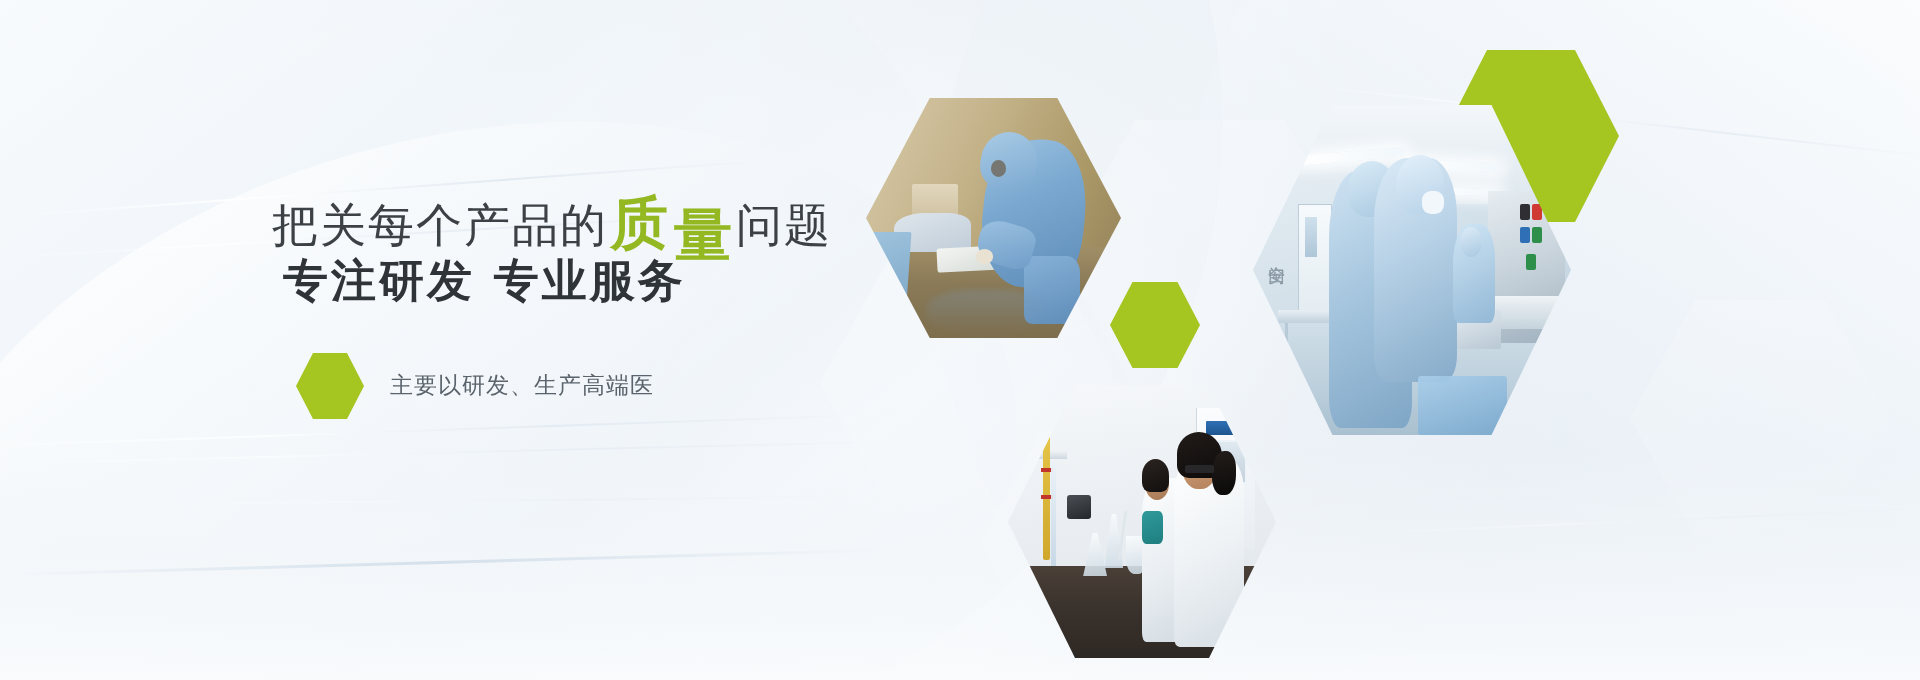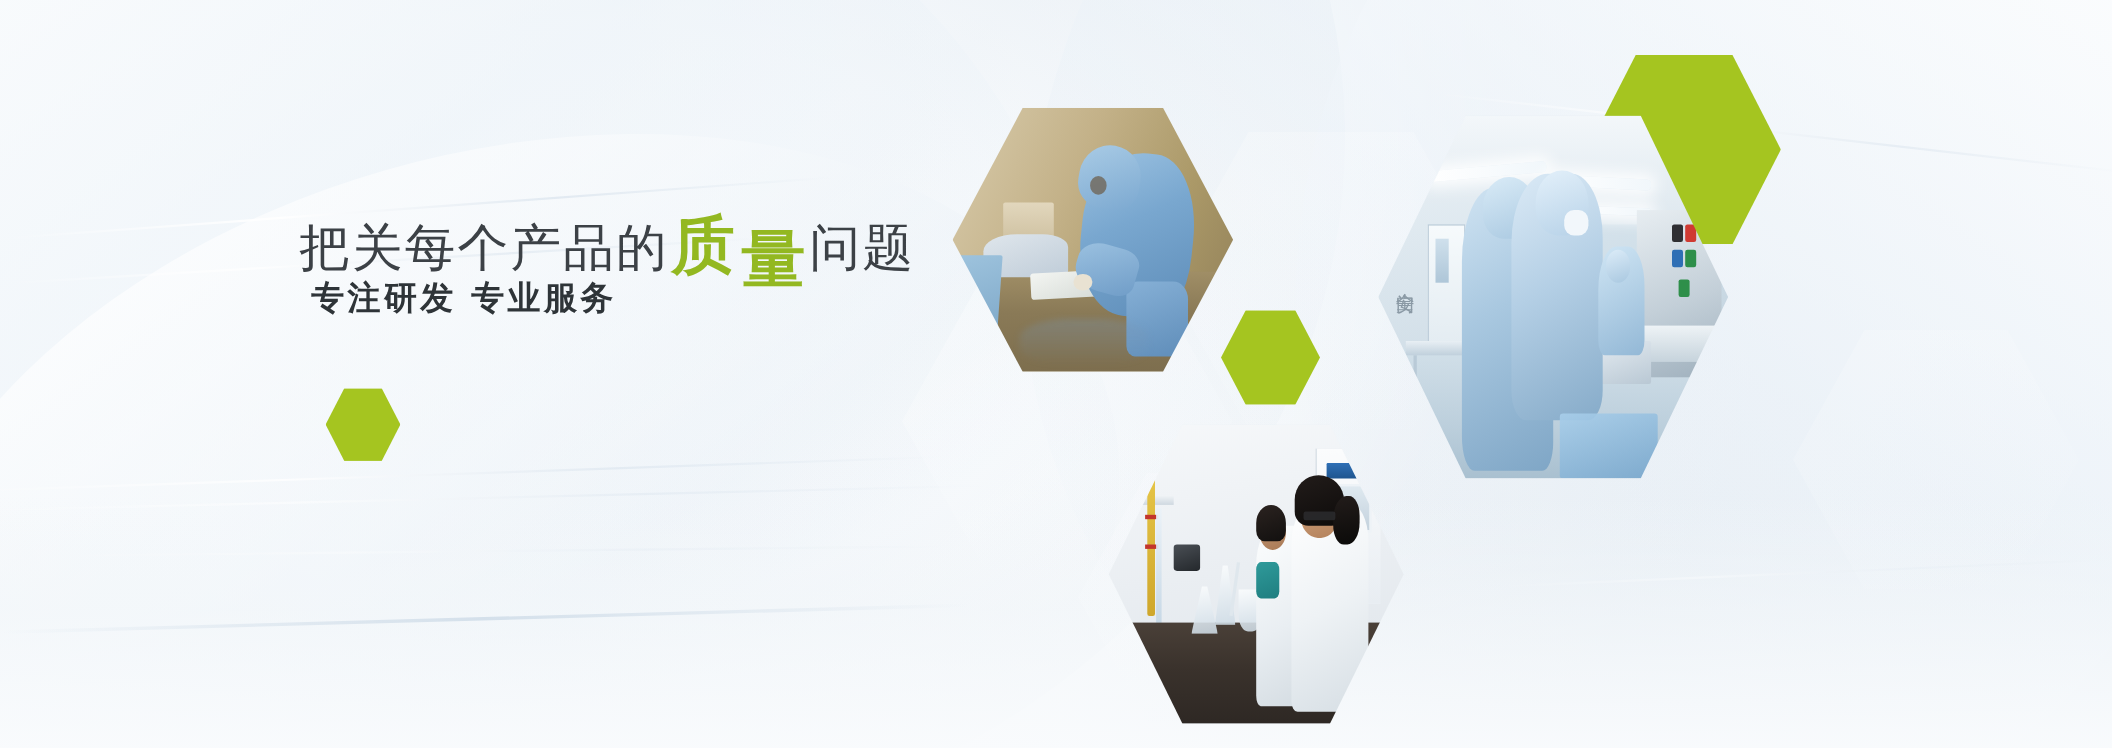--- a/index.html
+++ b/index.html
@@ -367,21 +367,21 @@
     display:flex; align-items:flex-end;
   }
   .line1 .hl {
     font-size:58px; font-weight:bold; color:#93b821;
     line-height:1; margin:0 2px; position:relative; top:4px;
   }
   .line1 .hl.down { top:16px; }
 
   .line2 {
     position:absolute; left:283px; top:251px;
-    font-size:30px; font-weight:bold; color:#2e3438;
+    font-size:45px; font-weight:bold; color:#2e3438;
     font-family:"DejaVu Sans","Liberation Sans",sans-serif;
     letter-spacing:3px; white-space:nowrap;
   }
 
   .sub-wrap {
     position:absolute; left:296px; top:353px;
     display:flex; align-items:center; gap:26px;
   }
   .sub-hex {
     width:68px; height:66px; flex:none; background:var(--green);
@@ -504,17 +504,18 @@
       <span class="hl">质</span>
       <span class="hl down">量</span>
       <span>问题</span>
     </div>
 
     <div class="line2">专注研发 专业服务</div>
 
     <div class="sub-wrap">
       <div class="sub-hex"></div>
       <div class="sub-text">
+        <div>主要以研发、生产高端医</div>
       </div>
     </div>
 
   </div>
 </div>
 
 </body></html>

